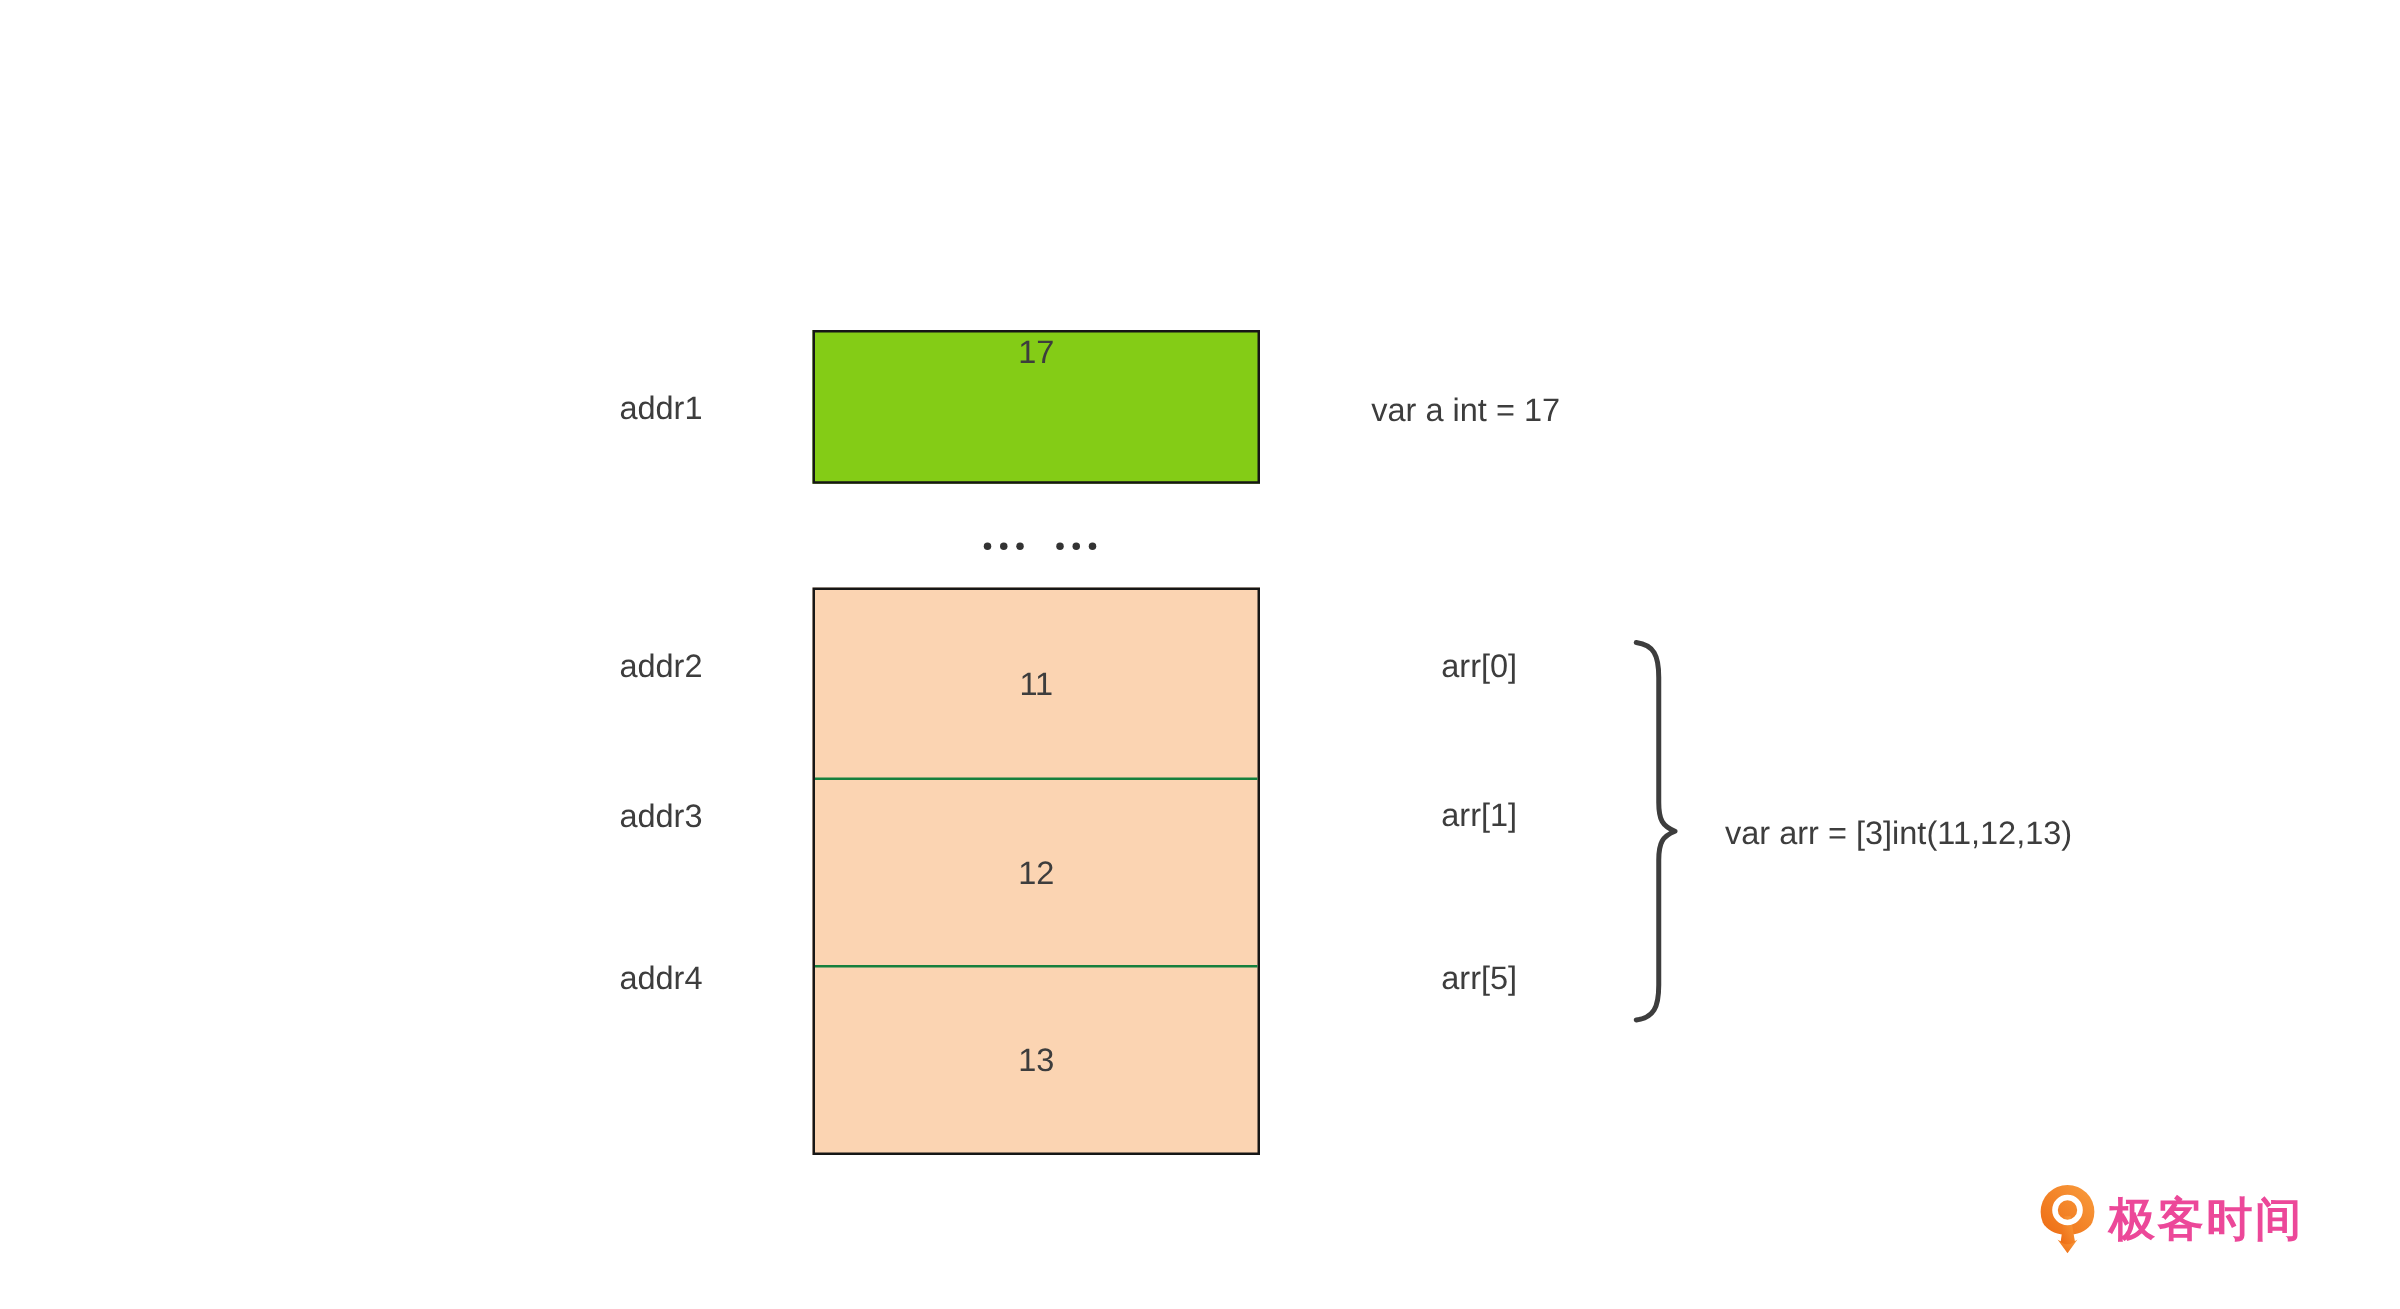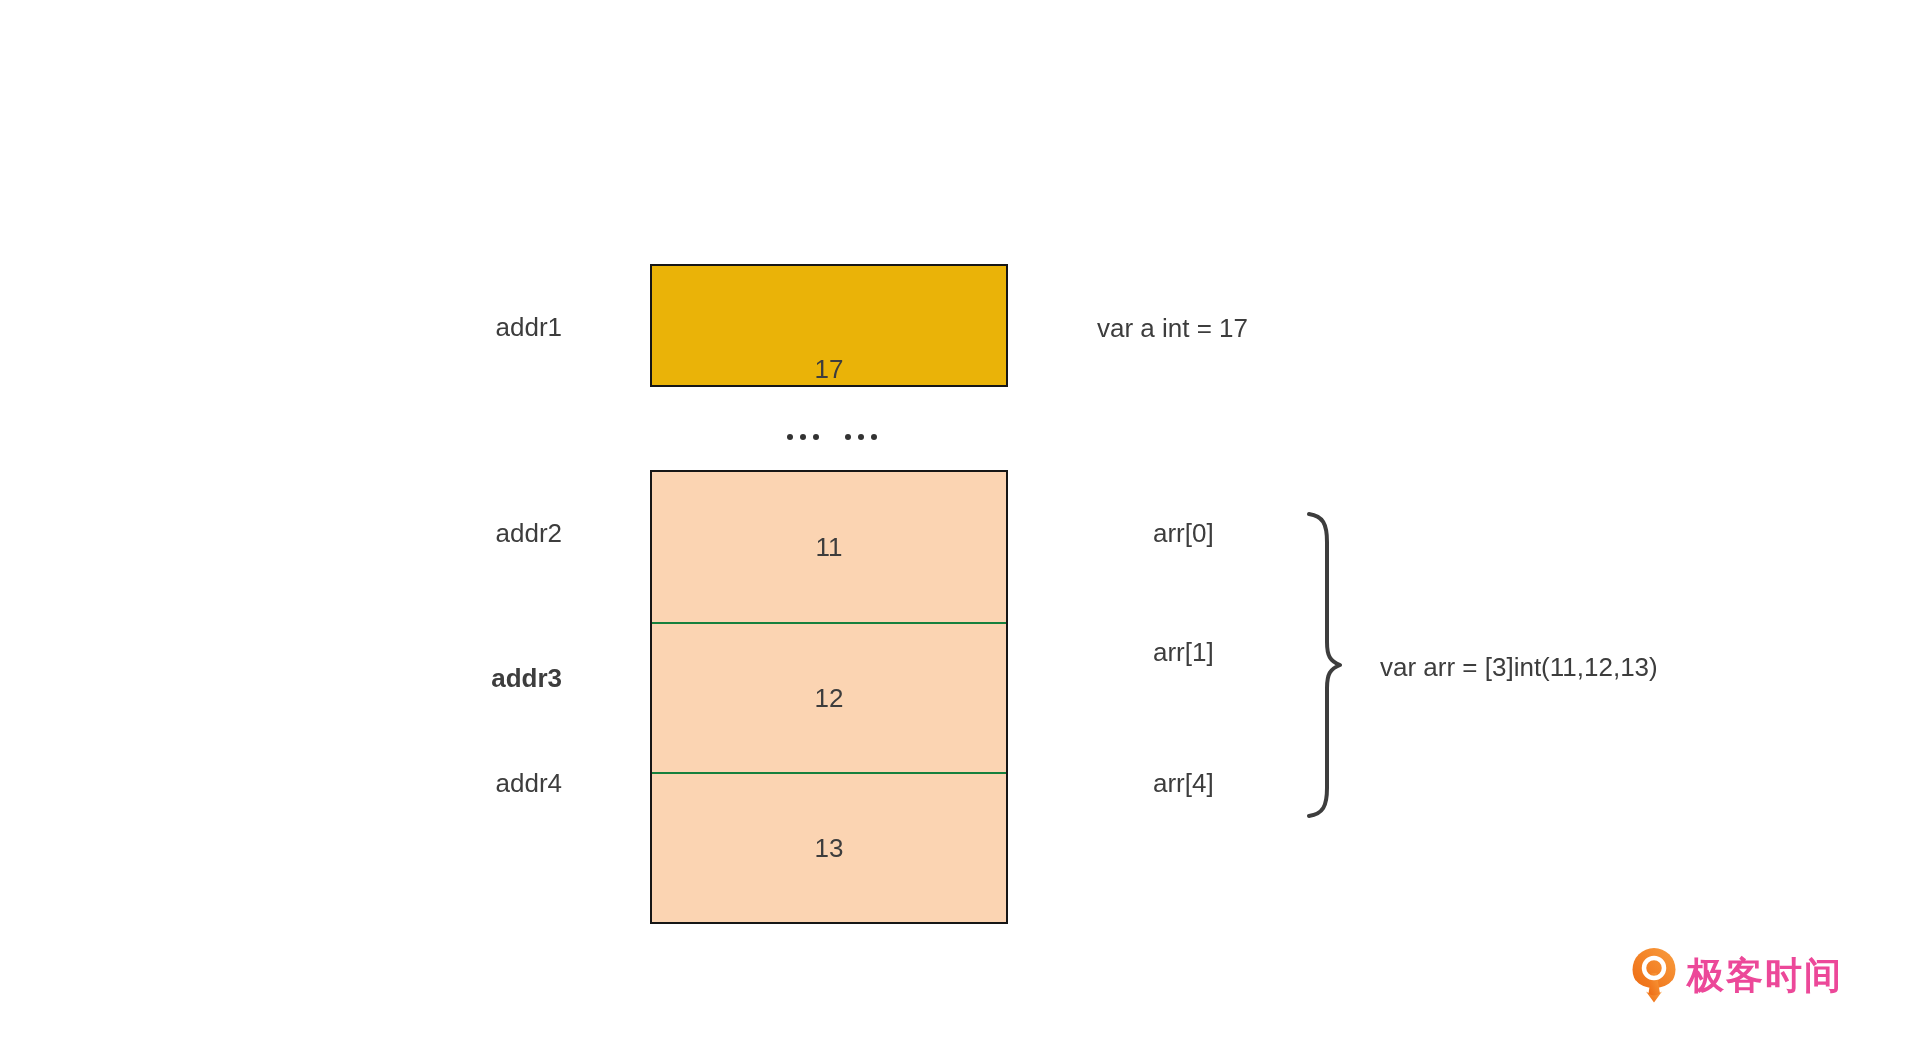--- a/index.html
+++ b/index.html
@@ -20,31 +20,31 @@
   .addr-label {
     position: absolute;
     left: 402px; width: 160px;
     text-align: right;
     font-size: 26px;
     transform: translateY(-50%);
     white-space: nowrap;
   }
   .addr-1 { top: 327px; }
   .addr-2 { top: 533px; }
-  .addr-3 { top: 678px; font-weight: bold; }
+  .addr-3 { top: 653px; }
   .addr-4 { top: 783px; }
 
   
   .cell-single {
     position: absolute;
     left: 650px; top: 264px;
     width: 358px; height: 123px;
-    background: #eab308;
+    background: #84cc16;
     border: 2px solid #161616;
-    display: flex; align-items: flex-end; justify-content: center;
+    display: flex; align-items: flex-start; justify-content: center;
     font-size: 26px;
   }
   .array-stack {
     position: absolute;
     left: 650px; top: 470px;
     width: 358px;
     border: 2px solid #161616;
     background: #fbd4b2;
   }
   .array-row {
@@ -152,21 +152,21 @@
     </div>
     <div class="array-row">
       <span>13</span>
     </div>
   </div>
 
   <div class="var-a-annotation">var a int = 17</div>
 
   <div class="index-label idx-0">arr[0]</div>
   <div class="index-label idx-1">arr[1]</div>
-  <div class="index-label idx-2">arr[4]</div>
+  <div class="index-label idx-2">arr[5]</div>
 
   <svg class="brace" viewBox="0 0 44 310" fill="none" xmlns="http://www.w3.org/2000/svg">
     <path d="M 10 4 C 24 6, 28 14, 28 32 L 28 132 C 28 146, 31 151, 41 155 C 31 159, 28 164, 28 178 L 28 278 C 28 296, 24 304, 10 306" stroke="#3d3d3d" stroke-width="4" stroke-linecap="round" stroke-linejoin="round"></path>
   </svg>
 
   <div class="var-arr-annotation">var arr = [3]int(11,12,13)</div>
 
   <div class="logo">
     <svg class="logo-icon" viewBox="0 0 44 55" xmlns="http://www.w3.org/2000/svg">
       <defs>

